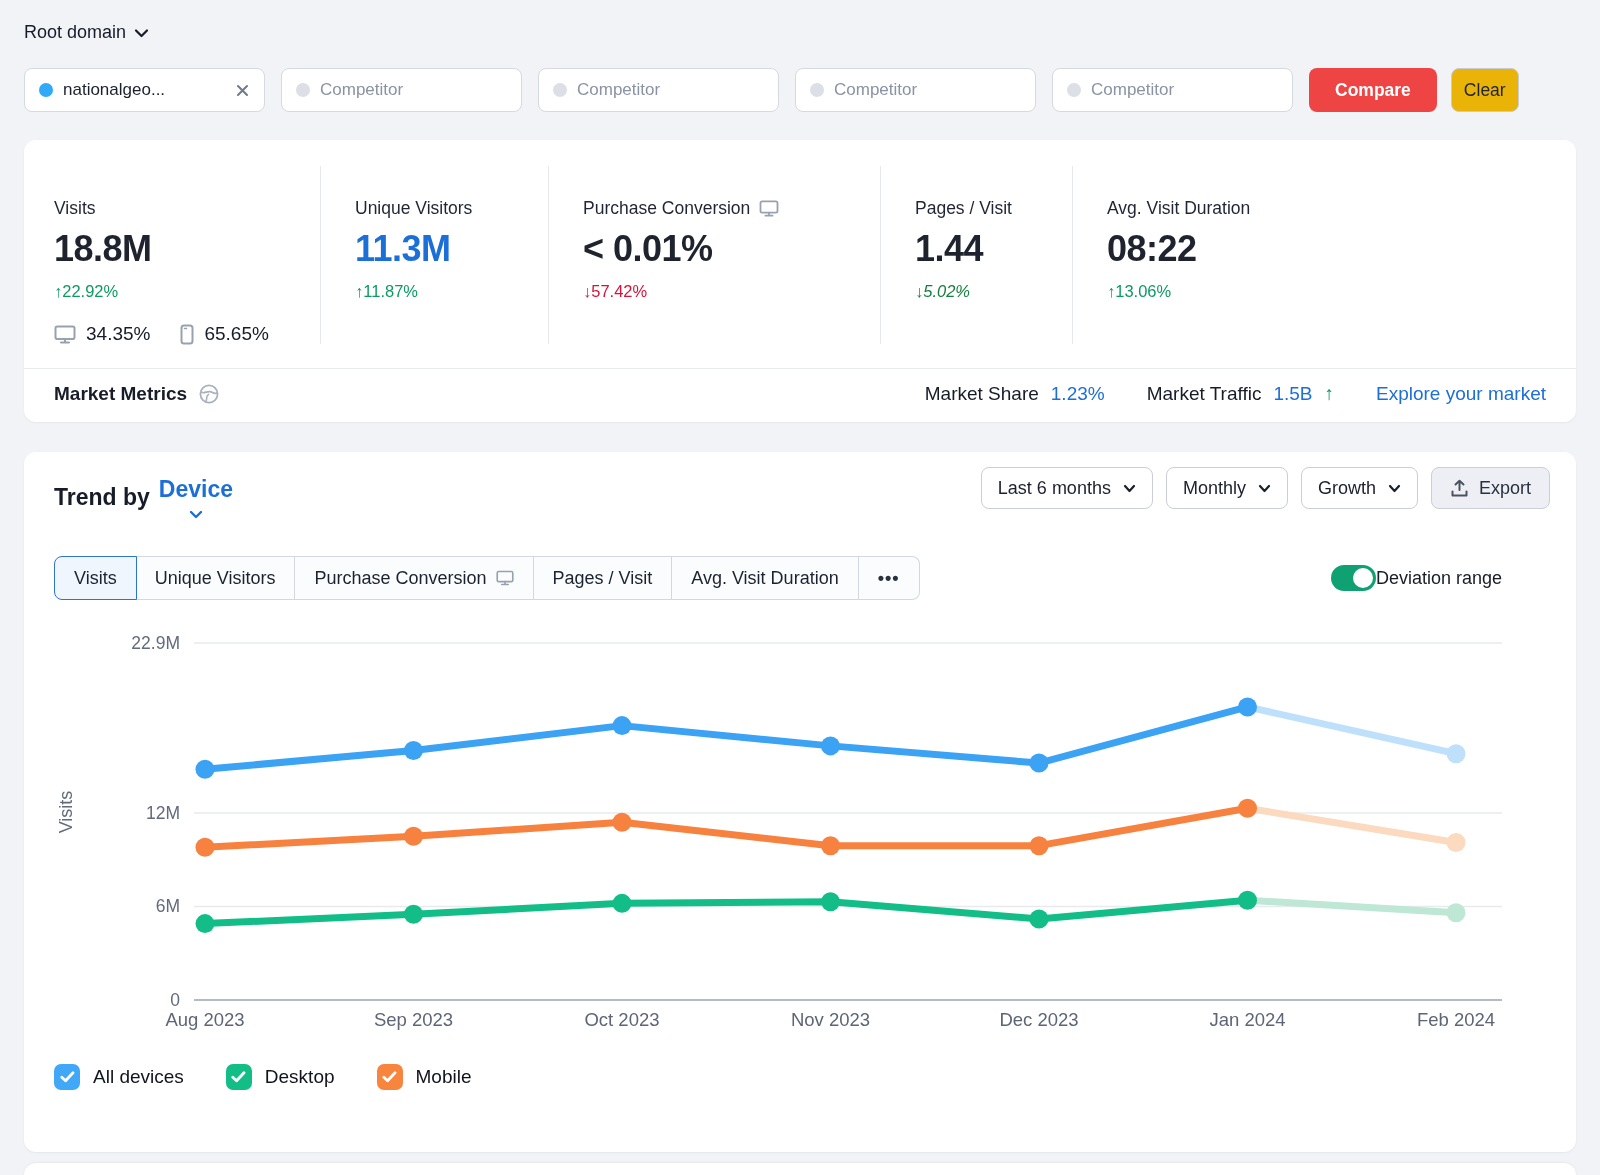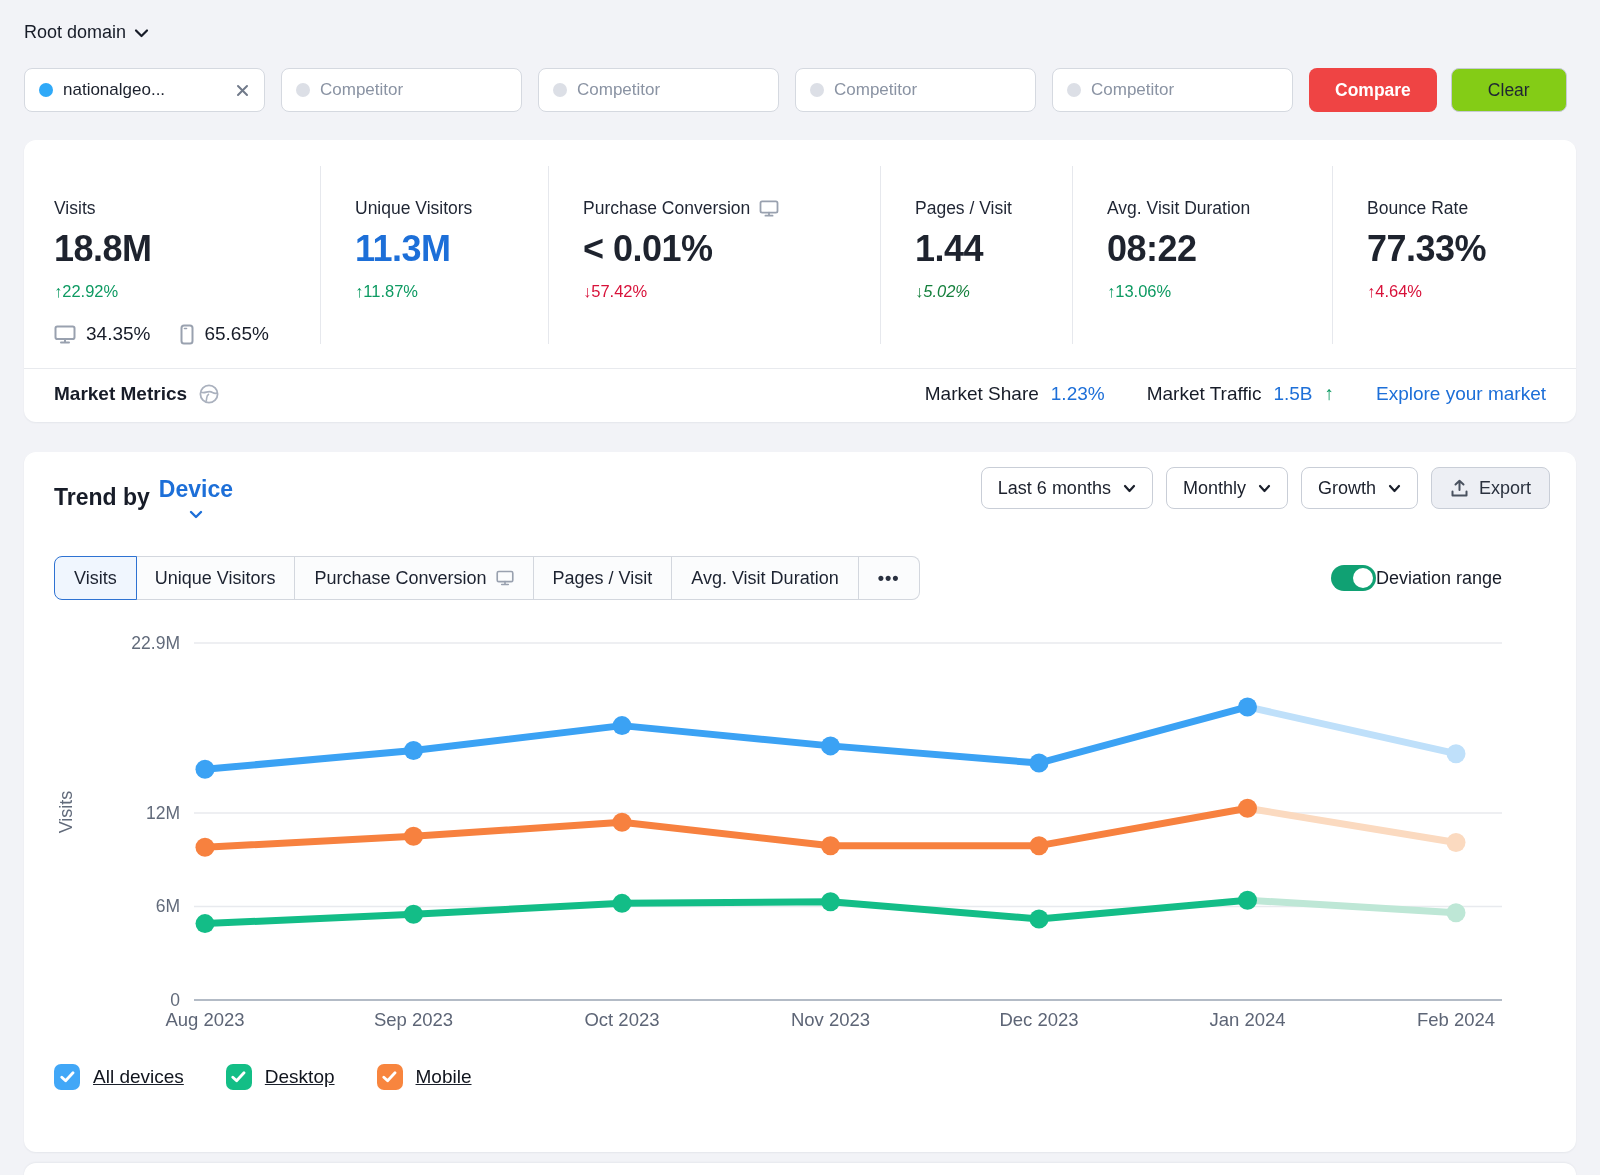--- a/index.html
+++ b/index.html
@@ -41,22 +41,22 @@
   .dot-gray { background: #DCDFE6; }
   .chip-main-text { color: #1B202C; flex: 1; white-space: nowrap; overflow: hidden; }
   .chip-placeholder { color: #8A93A3; }
   .chip-close { color: #717A8A; display: flex; cursor: pointer; }
   .btn-compare {
     height: 44px; padding: 0 26px; margin-right: 14px;
     background: #ef4444; color: #fff; border: none; border-radius: 8px;
     font-size: 17.5px; font-weight: 700; font-family: inherit; cursor: pointer;
   }
   .btn-clear {
-    height: 44px; padding: 0 36px;
-    background: #84cc16; color: #1F2533; border: 1px solid #C6CBD4; border-radius: 8px;
+    height: 44px; padding: 0 12px;
+    background: #eab308; color: #1F2533; border: 1px solid #C6CBD4; border-radius: 8px;
     font-size: 17.5px; font-family: inherit; cursor: pointer;
   }
   
   .metrics-card { left: 24px; top: 140px; width: 1552px; height: 282px; }
   .metrics-row { display: flex; height: 228px; }
   .metric-col { padding: 32px 10px 0 34px; margin: 26px 0 24px; }
   .metric-col + .metric-col { border-left: 1px solid #E6E8ED; }
   .metric-col:nth-child(1) { width: 296px; padding-left: 30px; }
   .metric-col:nth-child(2) { width: 228px; }
   .metric-col:nth-child(3) { width: 332px; }
@@ -117,21 +117,21 @@
   .deviation { display: flex; align-items: center; font-size: 18px; color: #171C28; text-align: right; }
   .toggle {
     width: 45px; height: 26px; border-radius: 13px; background: #10A173;
     position: relative; cursor: pointer; flex: none;
   }
   .toggle .knob {
     position: absolute; right: 3px; top: 3px;
     width: 20px; height: 20px; border-radius: 50%; background: #fff;
   }
   .trend-chart { position: absolute; left: 0; top: 150px; }
-  .legend { position: absolute; left: 30px; top: 612px; display: flex; align-items: center; gap: 42px; text-decoration: underline; }
+  .legend { position: absolute; left: 30px; top: 612px; display: flex; align-items: center; gap: 42px; }
   .legend-item { display: flex; align-items: center; gap: 13px; font-size: 19px; color: #10141D; cursor: pointer; }
   .checkbox {
     width: 26px; height: 26px; border-radius: 7px;
     display: flex; align-items: center; justify-content: center; flex: none;
   }
   .bottom-sliver {
     position: absolute; left: 24px; top: 1163px; width: 1552px; height: 14px;
     background: #fff; border-radius: 12px 12px 0 0; box-shadow: 0 -1px 2px rgba(20,30,50,0.05);
   }
   svg.ic { display: block; }
@@ -229,25 +229,20 @@
       <div class="metric-value" style="color: rgb(30, 35, 46);">1.44</div>
       <div class="metric-change" style="color: #15803d; font-style: italic;">↓5.02%</div>
     </div>
 
     <div class="metric-col">
       <div class="metric-label">Avg. Visit Duration</div>
       <div class="metric-value" style="color: rgb(30, 35, 46);">08:22</div>
       <div class="metric-change" style="color: rgb(13, 154, 98);">↑13.06%</div>
     </div>
 
-    <div class="metric-col">
-      <div class="metric-label">Bounce Rate</div>
-      <div class="metric-value" style="color: rgb(30, 35, 46);">77.33%</div>
-      <div class="metric-change" style="color: rgb(216, 18, 58);">↑4.64%</div>
-    </div>
 
   </div>
 
   <div class="market-row">
     <div class="market-left">
       <span>Market Metrics</span>
       <span class="icon-gray">
         <svg class="ic" width="22" height="22" viewBox="0 0 22 22">
             <circle cx="11" cy="11" r="8.6" fill="none" stroke="#AAB1BE" stroke-width="1.8"></circle>
             <path d="M3 9 C7 11.5 10 6.5 14.5 9.5 C17 11 19 10 19.5 9.5 M8 18.6 C9.5 15 7.5 13 11 11" fill="none" stroke="#AAB1BE" stroke-width="1.6"></path>

